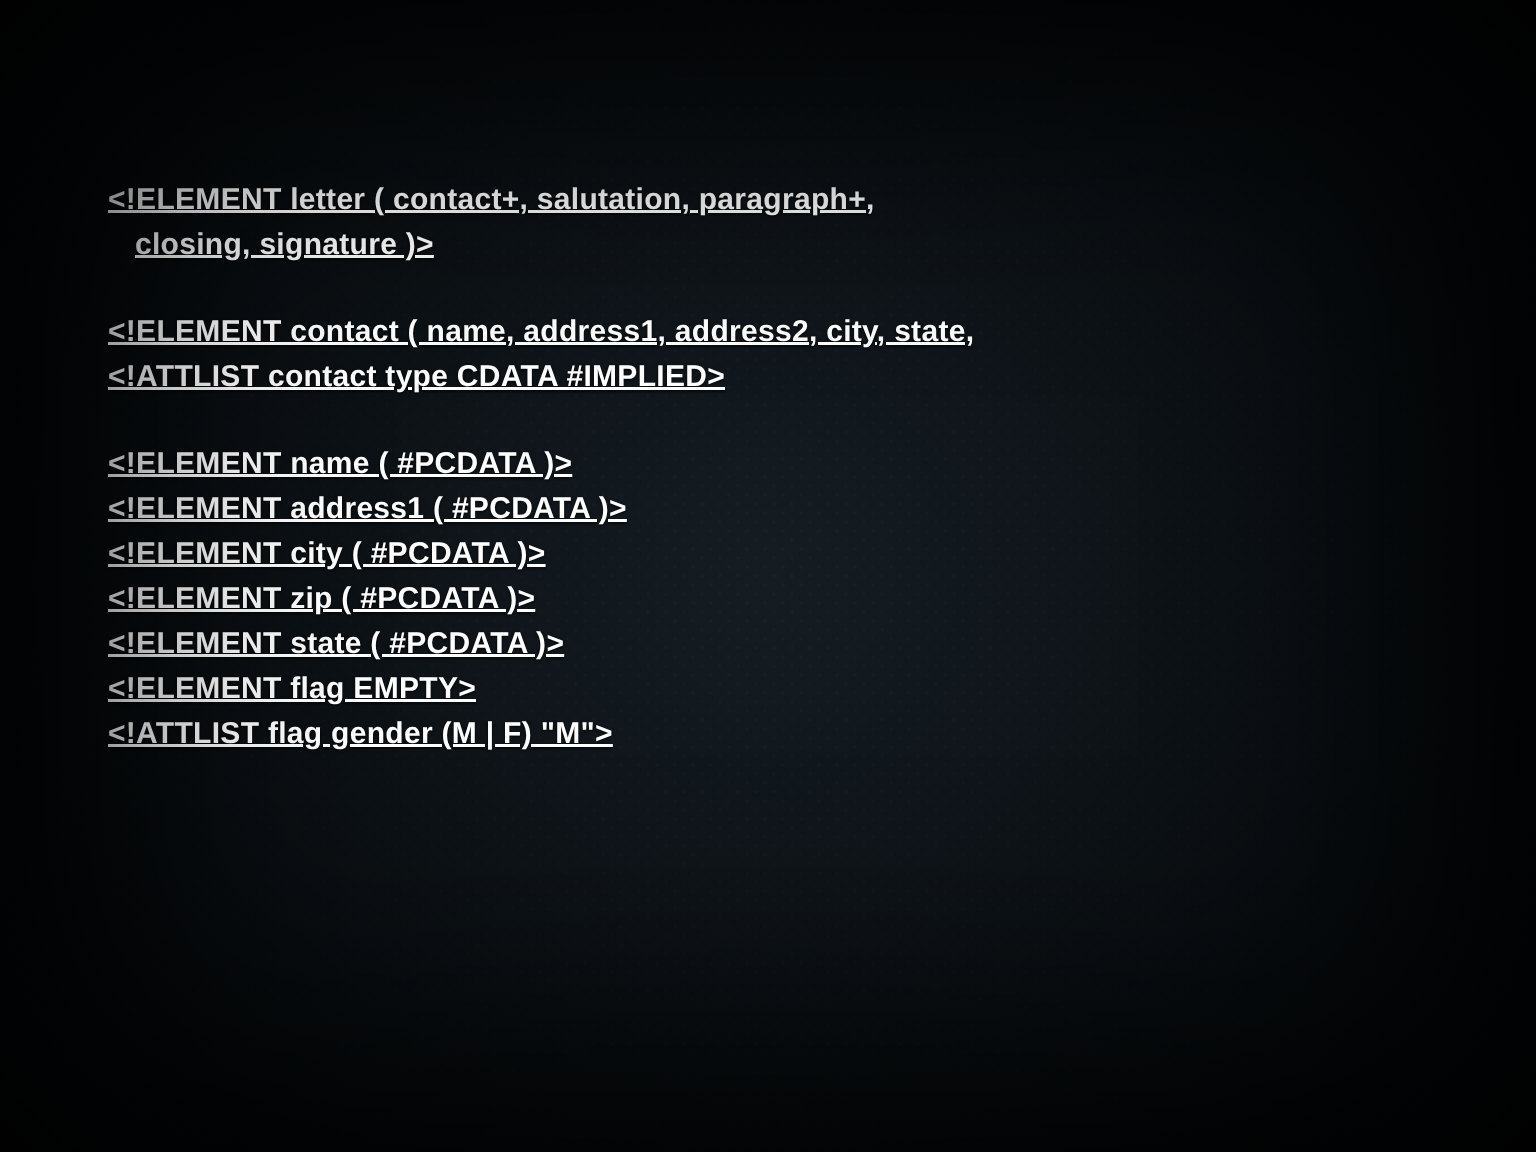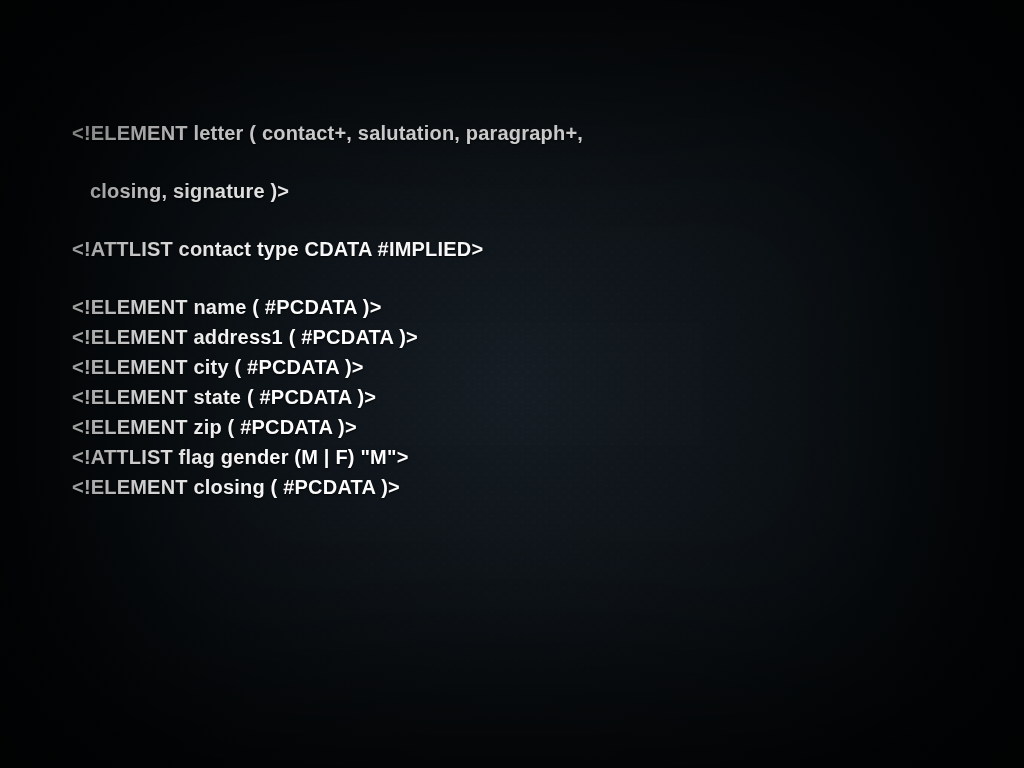--- a/index.html
+++ b/index.html
@@ -22,58 +22,59 @@
   }
   .slide {
     position: relative;
     width: 1024px;
     height: 768px;
     box-sizing: border-box;
     padding: 118px 0 0 72px;
   }
   .block {
     margin-bottom: 28px;
+    text-decoration: underline;
   }
   .line {
     font-size: 20px;
     line-height: 30px;
     font-weight: 700;
     white-space: pre;
     text-shadow: 0 1px 2px rgba(0,0,0,0.8);
     letter-spacing: 0.2px;
   }
   .indent {
     padding-left: 18px;
-    margin-top: 28px;
   }
   .vignette {
     pointer-events: none;
     position: absolute;
     inset: 0;
     box-shadow: inset 0 0 220px 60px rgba(0,0,0,0.85);
   }
 </style>
 </head>
 <body>
 
 <div class="slide">
 
   <div class="block">
     <div class="line">&lt;!ELEMENT letter ( contact+, salutation, paragraph+,</div>
     <div class="line indent">closing, signature )&gt;</div>
   </div>
 
   <div class="block">
+    <div class="line">&lt;!ELEMENT contact ( name, address1, address2, city, state,</div>
     <div class="line">&lt;!ATTLIST contact type CDATA #IMPLIED&gt;</div>
   </div>
 
   <div class="block">
     <div class="line">&lt;!ELEMENT name ( #PCDATA )&gt;</div>
     <div class="line">&lt;!ELEMENT address1 ( #PCDATA )&gt;</div>
     <div class="line">&lt;!ELEMENT city ( #PCDATA )&gt;</div>
+    <div class="line">&lt;!ELEMENT zip ( #PCDATA )&gt;</div>
     <div class="line">&lt;!ELEMENT state ( #PCDATA )&gt;</div>
-    <div class="line">&lt;!ELEMENT zip ( #PCDATA )&gt;</div>
+    <div class="line">&lt;!ELEMENT flag EMPTY&gt;</div>
     <div class="line">&lt;!ATTLIST flag gender (M | F) "M"&gt;</div>
-    <div class="line">&lt;!ELEMENT closing ( #PCDATA )&gt;</div>
   </div>
 
   <div class="vignette"></div>
 </div>
 
 </body></html>

